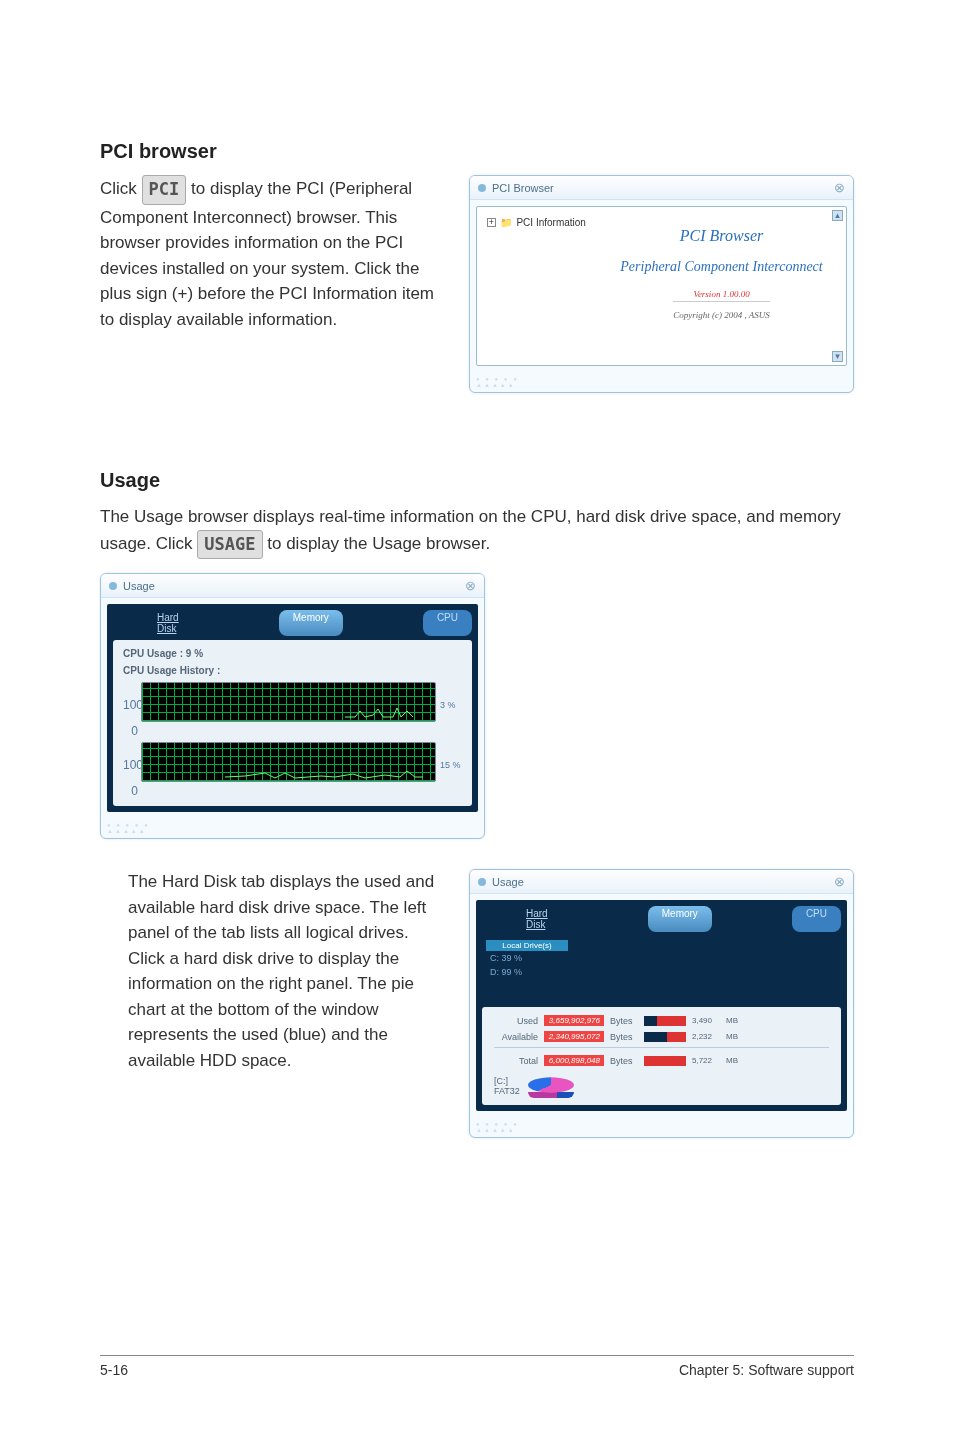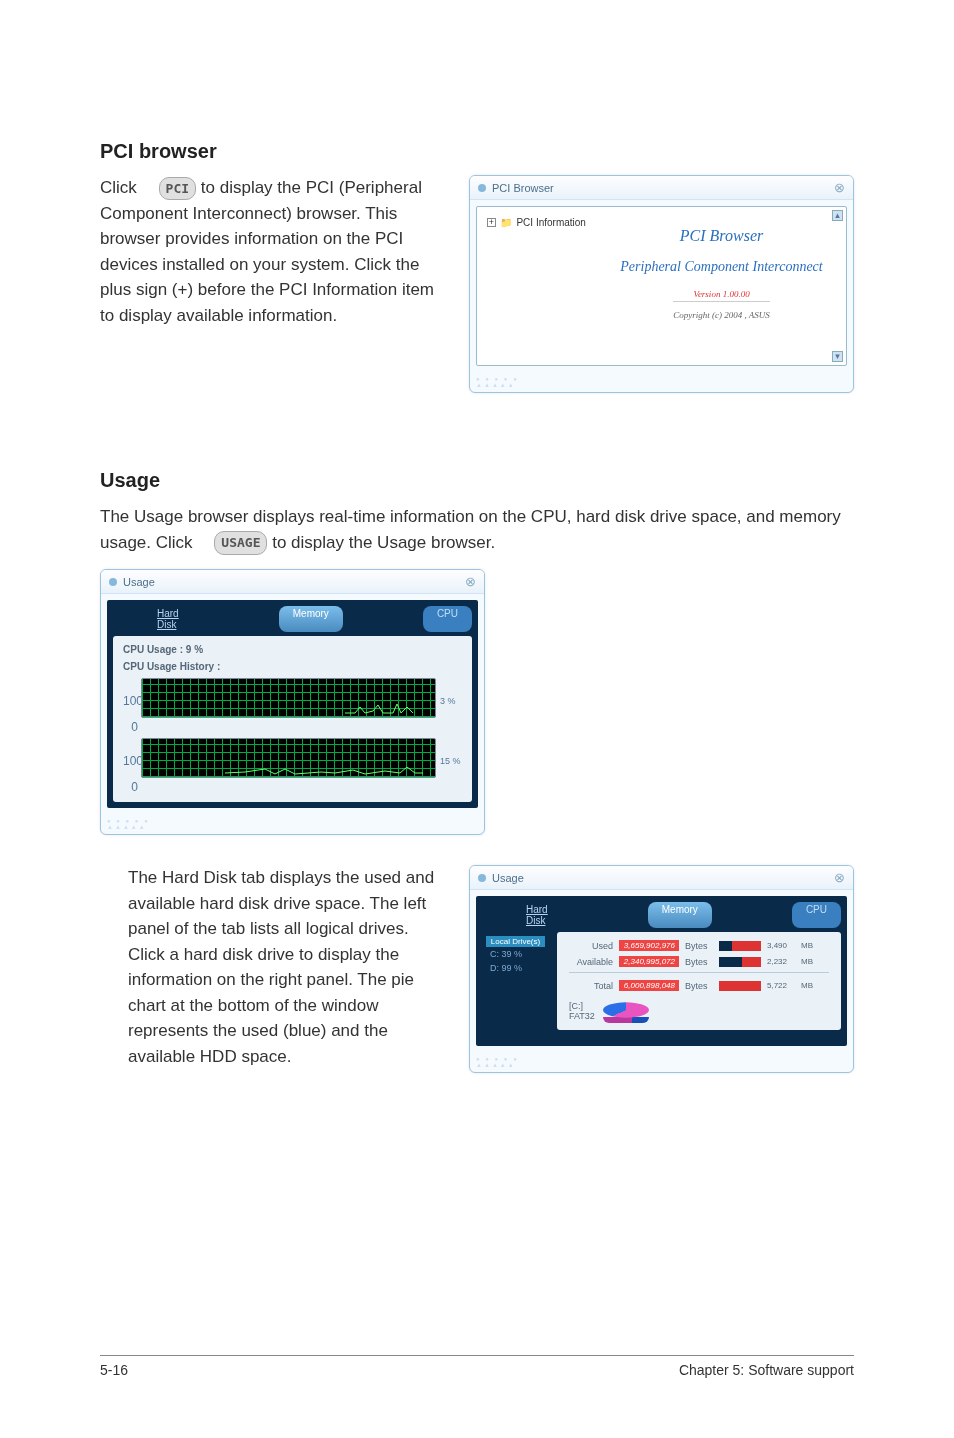--- a/index.html
+++ b/index.html
@@ -40,28 +40,27 @@
       margin-bottom: 8px;
       font-family: Arial, Helvetica, sans-serif;
     }
     p.body.sub {
       margin-left: 28px;
     }
     .inline-btn {
       display: inline-block;
       background: #e0e0e0;
       border: 1px solid #aaa;
-      border-radius: 10px;
+      border-radius: 3px;
       padding: 1px 6px;
       font-family: monospace;
-      font-size: 13px;
+      font-size: 17px;
       font-weight: bold;
       color: #555;
       vertical-align: middle;
-      margin-left: 17px;
     }
     .subhead {
       font-size: 16px;
       font-style: italic;
       text-decoration: underline;
       color: #333;
       margin-left: 28px;
       margin-bottom: 4px;
     }
     
@@ -228,21 +227,22 @@
       width:70px;
       height:14px;
     }
     .graph-wrap {display:flex; align-items:center;}
     .graph-wrap .axis {width:18px; font-size:12px; color:#579; text-align:right; padding-right:3px;}
     .graph-wrap .graph {flex:1;}
     .graph-wrap .pct {width:26px; font-size:9px; color:#579; padding-left:4px;}
     
     .hdd-body {
       display:flex;
-      gap:8px;
+      gap:24px;
+      flex-direction:column;
     }
     .hdd-left {
       width: 90px;
       background: #0a2a4a;
       border-radius:3px;
       padding: 4px;
       font-size: 9px;
     }
     .hdd-left .hdr {
       background: #2a8fc0;

